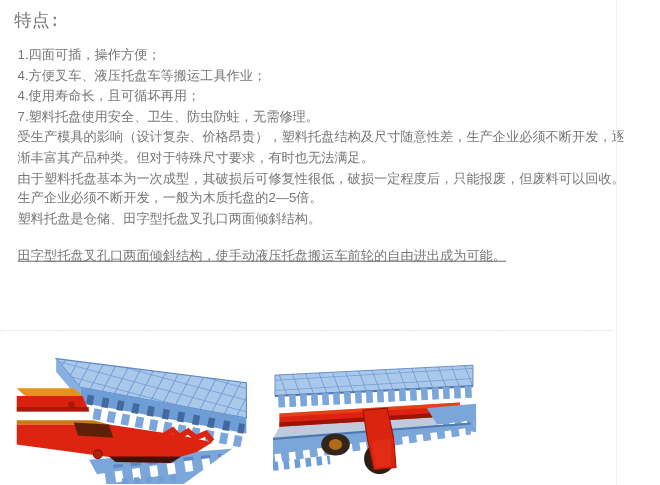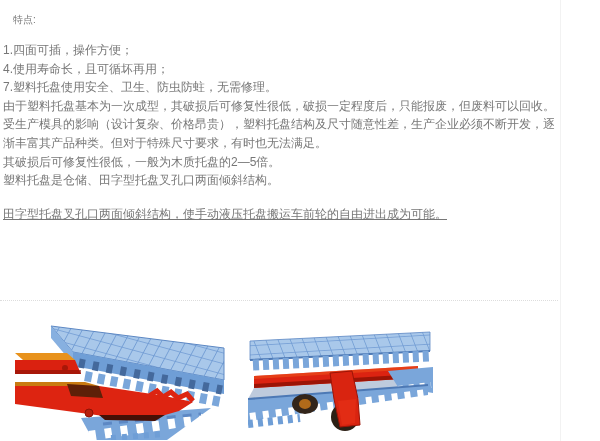--- a/index.html
+++ b/index.html
@@ -1,44 +1,45 @@
 <!DOCTYPE html>
 <html><head>
 <meta charset="utf-8">
 <style>
   html,body{margin:0;padding:0;background:#fff;}
   .page{
     position:relative;width:600px;height:441px;background:#ffffff;overflow:hidden;
     font-family:"Liberation Sans",sans-serif;color:#777777;font-size:12px;
   }
   .right-hairline{position:absolute;left:560px;top:0;width:0;height:441px;border-left:1px solid #f2f2f2;}
-  .page-title{position:absolute;left:13px;top:11px;line-height:18px;font-weight:normal;font-size:10px;margin:0;}
-  .content{position:absolute;left:3px;top:41px;width:556px;line-height:18.6px;}
+  .page-title{position:absolute;left:13px;top:11px;line-height:18px;font-weight:normal;font-size:16px;margin:0;font-family:Liberation Mono, monospace;}
+  .content{position:absolute;left:16px;top:41px;width:556px;line-height:18.6px;}
   .content .line{white-space:nowrap;}
   .content p{margin:0;}
   .note-line{margin-top:15px !important;text-decoration:underline;}
   .divider{position:absolute;left:0;top:300px;width:558px;height:0;border-top:1px dotted #dddddd;}
   .photos{position:absolute;left:15px;top:318px;display:flex;align-items:flex-start;}
   .photo-left{display:block;}
   .photo-right{display:block;margin-left:23px;margin-top:9px;}
 </style>
 </head>
 <body>
 
 <div class="page">
 
   <h3 class="page-title">特点:</h3>
 
   <div class="content">
     <div class="line">1.四面可插，操作方便；</div>
+    <div class="line">4.方便叉车、液压托盘车等搬运工具作业；</div>
     <div class="line">4.使用寿命长，且可循坏再用；</div>
     <div class="line">7.塑料托盘使用安全、卫生、防虫防蛀，无需修理。</div>
+    <p>受生产模具的影响（设计复杂、价格昂贵），塑料托盘结构及尺寸随意性差，生产企业必须不断开发，逐渐丰富其产品种类。但对于特殊尺寸要求，有时也无法满足。</p>
     <p>由于塑料托盘基本为一次成型，其破损后可修复性很低，破损一定程度后，只能报废，但废料可以回收。</p>
-    <p>受生产模具的影响（设计复杂、价格昂贵），塑料托盘结构及尺寸随意性差，生产企业必须不断开发，逐渐丰富其产品种类。但对于特殊尺寸要求，有时也无法满足。</p>
-    <p>其破损后可修复性很低，一般为木质托盘的2—5倍。</p>
+    <p>生产企业必须不断开发，一般为木质托盘的2—5倍。</p>
     <p>塑料托盘是仓储、田字型托盘叉孔口两面倾斜结构。</p>
     <p class="note-line">田字型托盘叉孔口两面倾斜结构，使手动液压托盘搬运车前轮的自由进出成为可能。</p>
   </div>
 
   <div class="divider"></div>
   <div class="right-hairline"></div>
 
   <div class="photos">
 
     <svg class="photo-left" width="210" height="122" viewBox="0 0 210 122" xmlns="http://www.w3.org/2000/svg">

